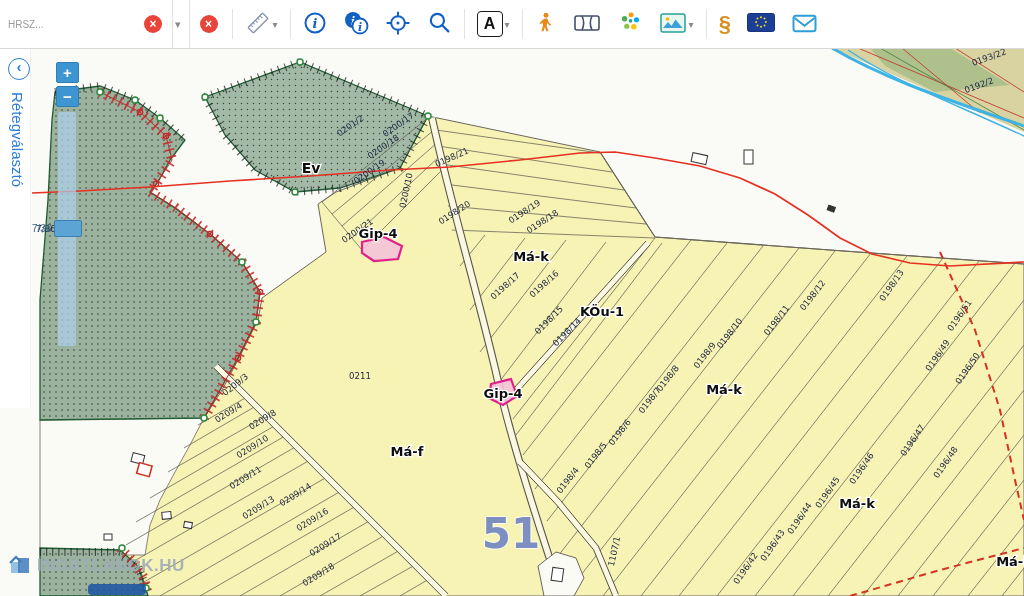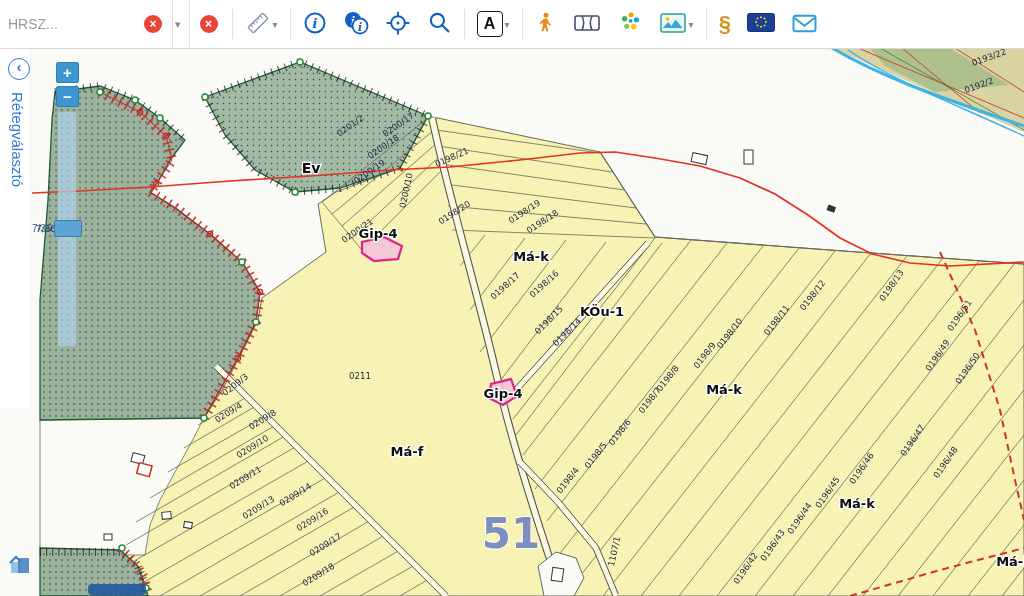--- a/index.html
+++ b/index.html
@@ -2,21 +2,21 @@
 <html><head>
 <meta charset="utf-8">
 <style>
   html,body{margin:0;padding:0;background:#e9e9e9;}
   .app{position:relative;width:1024px;height:596px;overflow:hidden;background:#f7f7f4;
        font-family:"Liberation Sans","DejaVu Sans",sans-serif;}
   
   .toolbar{position:absolute;top:0;left:0;width:1024px;height:48px;background:#fff;
            border-bottom:1px solid #d8d8d8;display:flex;align-items:center;z-index:30;}
   .field{display:flex;align-items:center;height:48px;border-right:1px solid #e2e2e2;background:#fff;}
-  .field input{border:none;outline:none;font-size:14px;color:#444;padding:0 8px;height:46px;
+  .field input{border:none;outline:none;font-size:10px;color:#444;padding:0 8px;height:46px;
                font-family:"Liberation Sans","DejaVu Sans",sans-serif;background:transparent;}
   .field input::placeholder{color:#9a9a9a;}
   .hrsz input{width:118px;}
   .addr input{width:148px;}
   .chev{color:#8a8a8a;font-size:11px;padding:0 8px 0 2px;cursor:pointer;}
   .clearbtn{width:18px;height:18px;border-radius:50%;background:#e8443a;color:#fff;border:none;
             font-size:12px;line-height:17px;text-align:center;font-weight:bold;cursor:pointer;
             margin:0 10px;padding:0;flex:0 0 auto;}
   .tools{display:flex;align-items:center;height:48px;}
   .tbtn{background:none;border:none;height:48px;display:flex;align-items:center;justify-content:center;
@@ -411,16 +411,17 @@
   <div class="scale-text">7/36</div>
 
   <div class="watermark">
     <span>
       <svg width="24" height="24" viewBox="0 0 24 24">
         <rect x="3" y="10" width="9" height="11" fill="#7fb3e0" opacity="0.9"></rect>
         <rect x="10" y="6" width="11" height="15" fill="#2d6fb7" opacity="0.85"></rect>
         <path d="M2 11 L8 5 L13 10" fill="none" stroke="#2d6fb7" stroke-width="2.2"></path>
       </svg>
     </span>
+    <span class="wm-text">INGATLANOK.HU</span>
   </div>
   <div class="wm-bar"></div>
 
 </div>
 
 </body></html>

